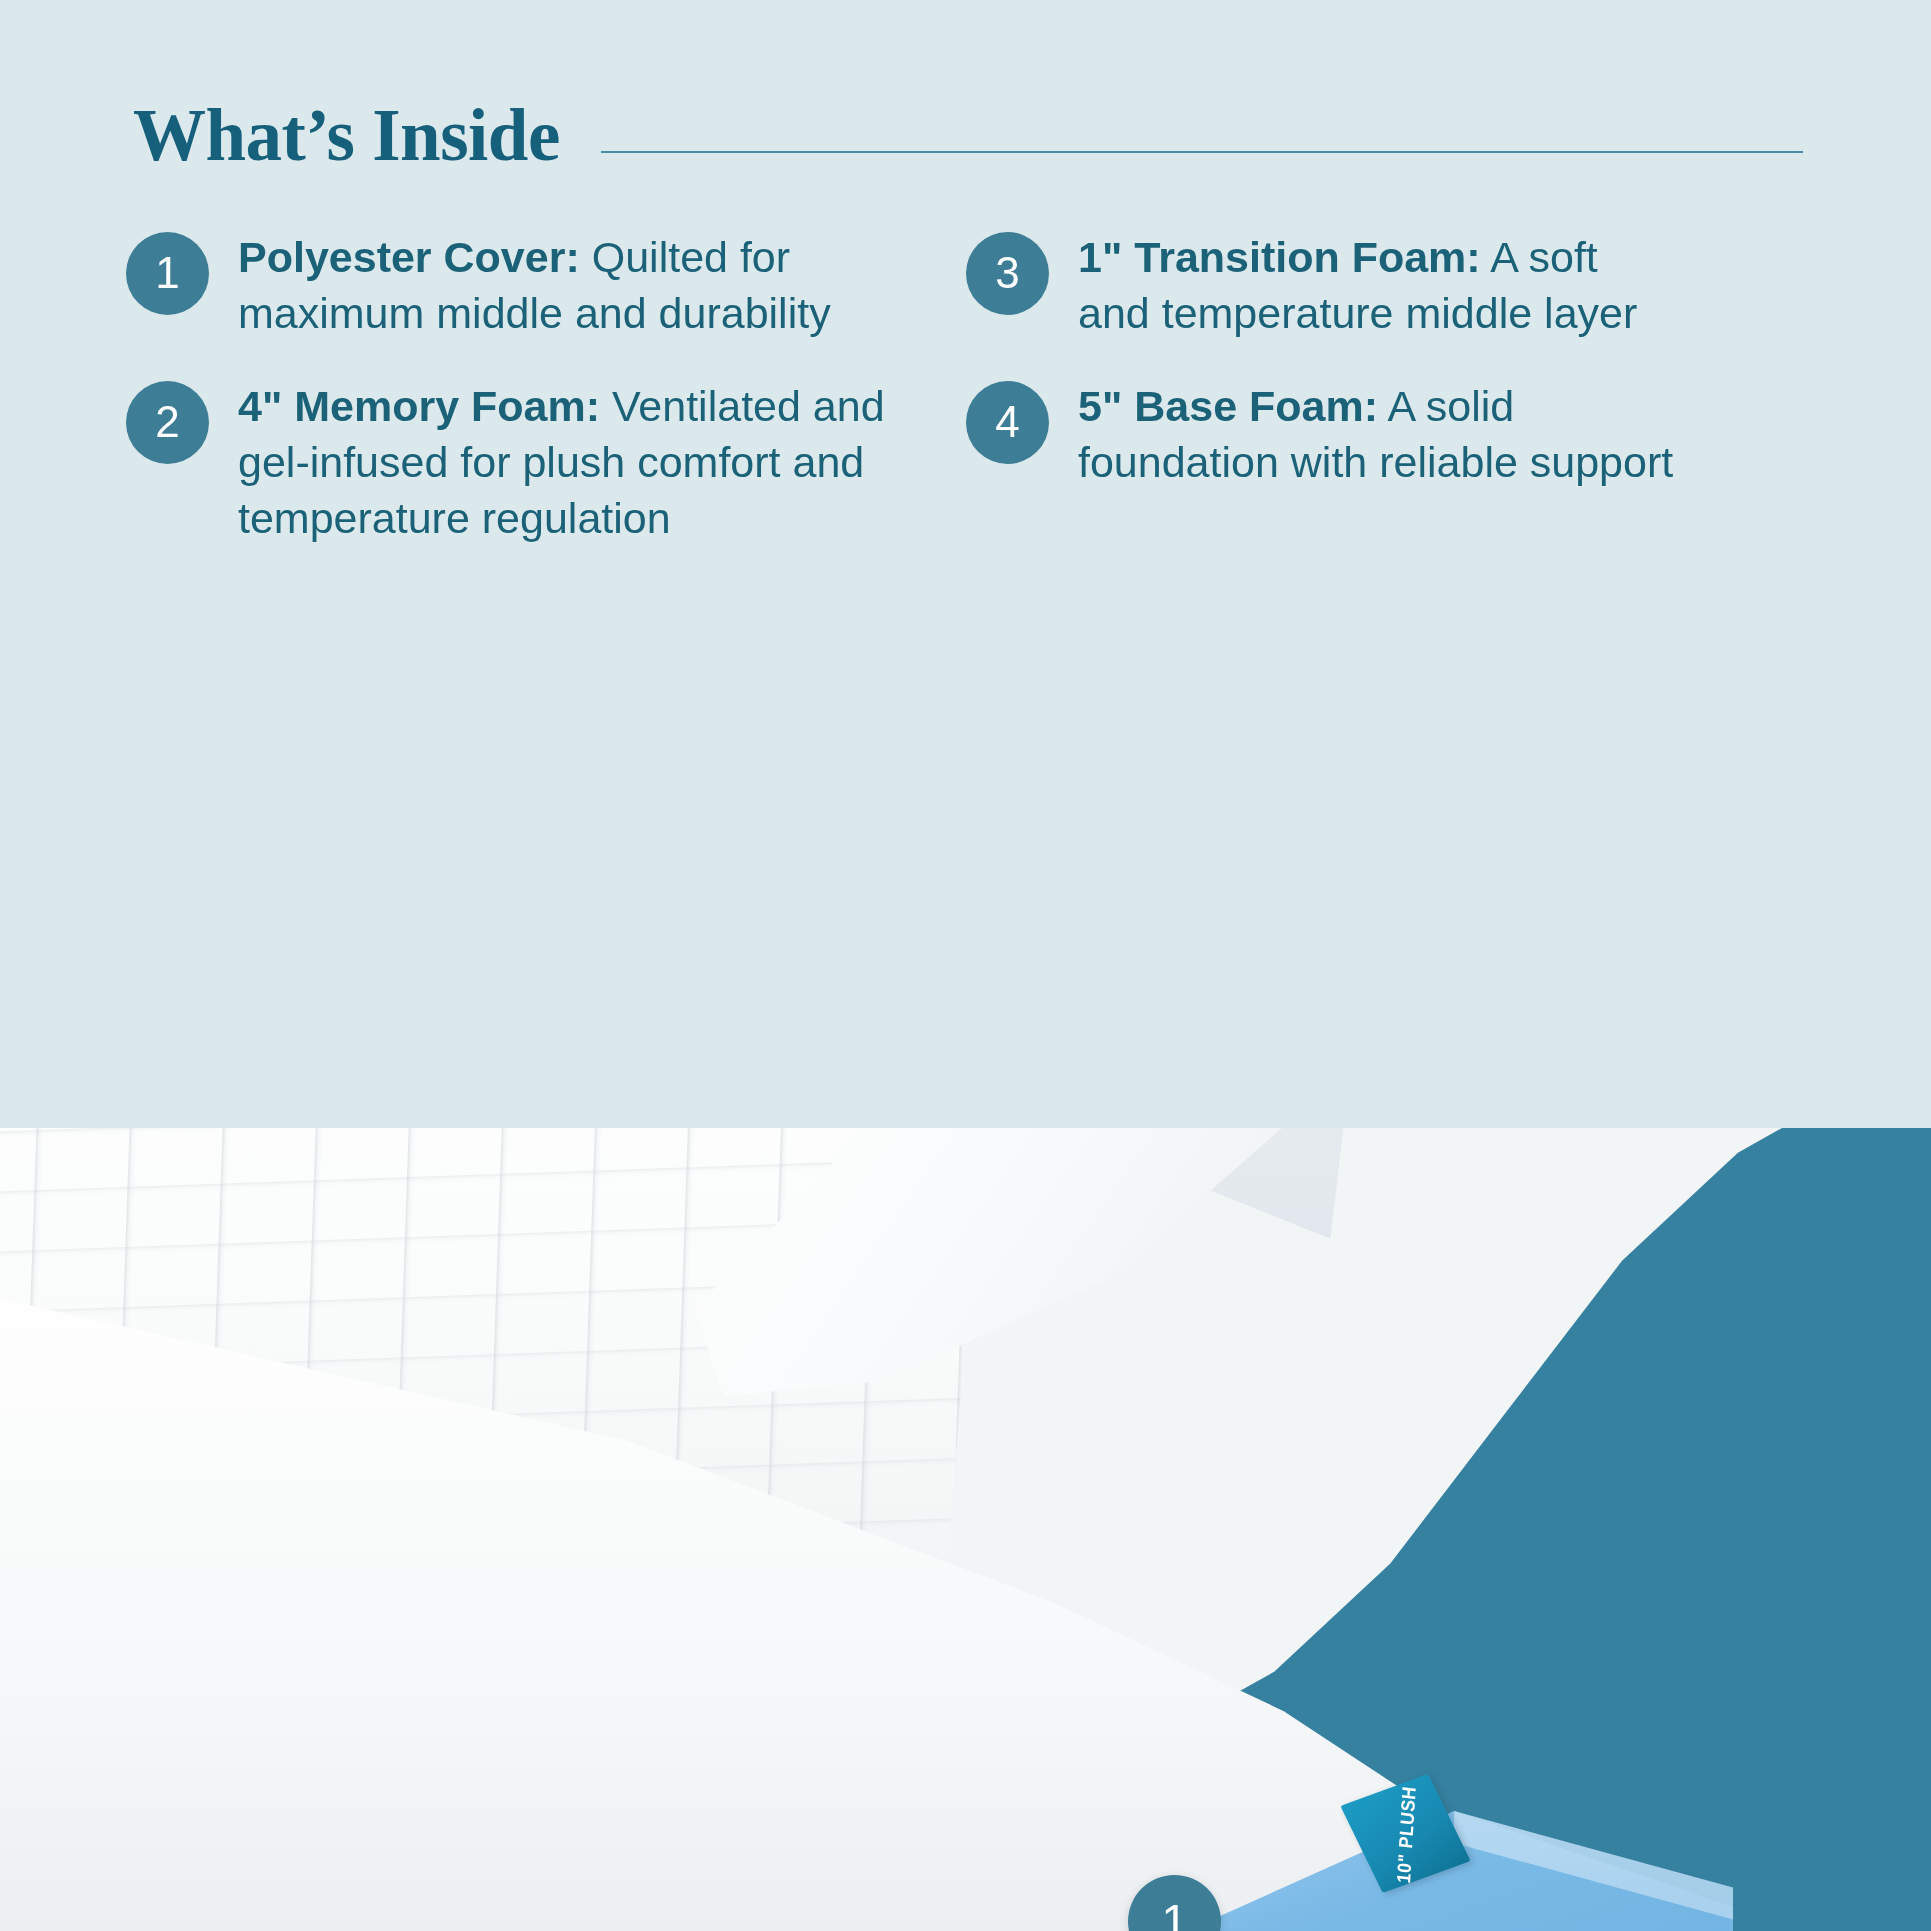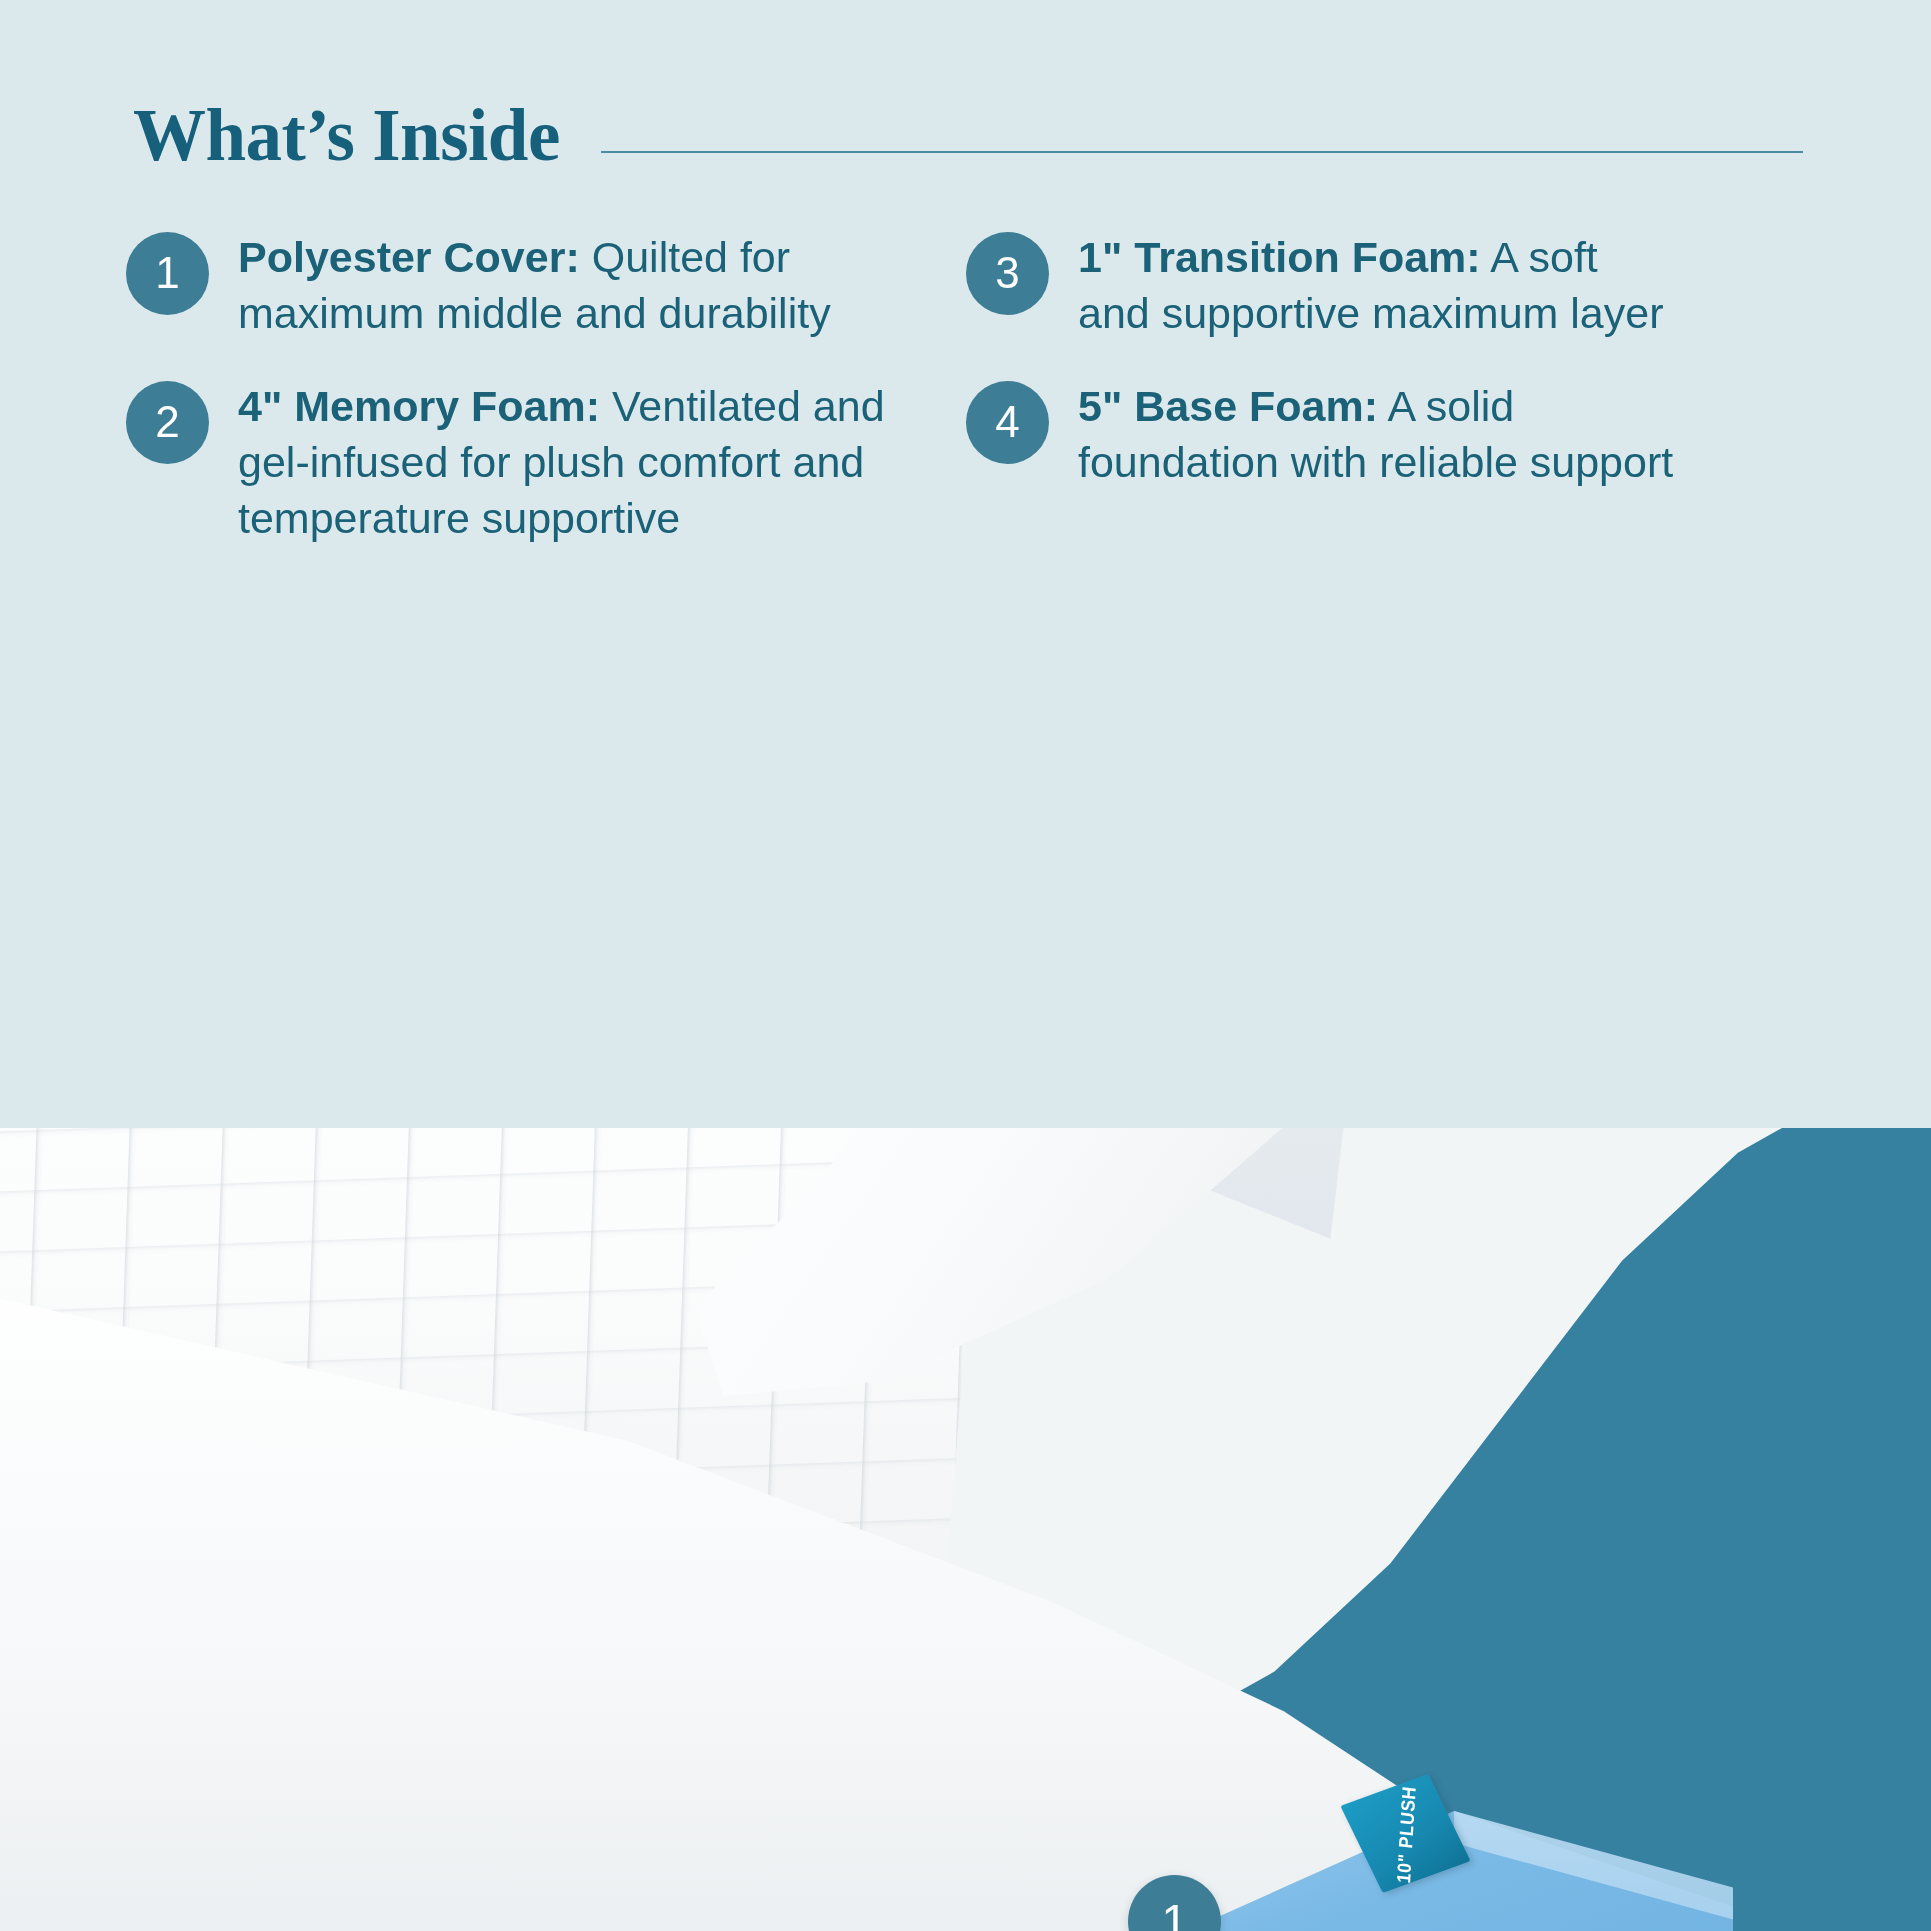--- a/index.html
+++ b/index.html
@@ -217,28 +217,28 @@
       <div class="list-item col-left">
         <div class="badge">1</div>
         <div class="item-text">
           <span class="lead">Polyester Cover:</span><span> Quilted for maximum middle and durability</span>
         </div>
       </div>
 
       <div class="list-item col-right">
         <div class="badge">3</div>
         <div class="item-text">
-          <span class="lead">1" Transition Foam:</span><span> A soft and supportive maximum layer</span>
+          <span class="lead">1" Transition Foam:</span><span> A soft and temperature middle layer</span>
         </div>
       </div>
 
       <div class="list-item col-left">
         <div class="badge">2</div>
         <div class="item-text">
-          <span class="lead">4" Memory Foam:</span><span> Ventilated and gel-infused for plush comfort and temperature supportive</span>
+          <span class="lead">4" Memory Foam:</span><span> Ventilated and gel-infused for plush comfort and temperature regulation</span>
         </div>
       </div>
 
       <div class="list-item col-right">
         <div class="badge">4</div>
         <div class="item-text">
           <span class="lead">5" Base Foam:</span><span> A solid foundation with reliable support</span>
         </div>
       </div>
 

